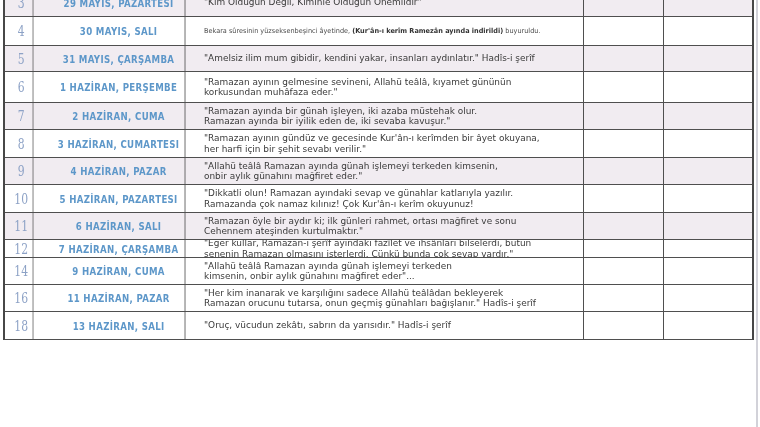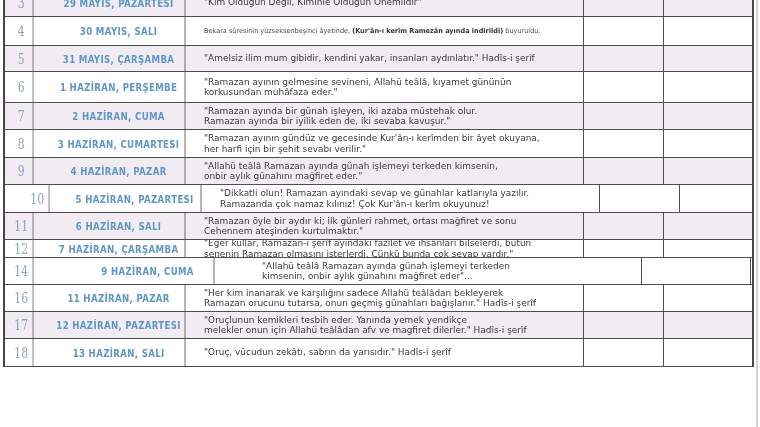--- a/index.html
+++ b/index.html
@@ -97,21 +97,21 @@
       <div class="cal-row shaded" style="height: 27px;">
         <div class="cell num-cell">9</div>
         <div class="cell date-cell">4 HAZİRAN, PAZAR</div>
         <div class="cell quote-cell">
           <span class="quote-line">"Allahü teâlâ Ramazan ayında günah işlemeyi terkeden kimsenin,</span>
           <span class="quote-line">onbir aylık günahını mağfiret eder."</span>
         </div>
         <div class="cell"></div>
         <div class="cell"></div>
       </div>
-      <div class="cal-row" style="height: 28px; padding-left: 16px;">
+      <div class="cal-row" style="height: 28px;">
         <div class="cell num-cell">10</div>
         <div class="cell date-cell">5 HAZİRAN, PAZARTESI</div>
         <div class="cell quote-cell">
           <span class="quote-line">"Dikkatli olun! Ramazan ayındaki sevap ve günahlar katlarıyla yazılır.</span>
           <span class="quote-line">Ramazanda çok namaz kılınız! Çok Kur'ân-ı kerîm okuyunuz!</span>
         </div>
         <div class="cell"></div>
         <div class="cell"></div>
       </div>
       <div class="cal-row shaded" style="height: 27px;">
@@ -127,50 +127,40 @@
       <div class="cal-row" style="height: 18px;">
         <div class="cell num-cell">12</div>
         <div class="cell date-cell">7 HAZİRAN, ÇARŞAMBA</div>
         <div class="cell quote-cell">
           <span class="quote-line">"Eğer kullar, Ramazan-ı şerîf ayındaki fazîlet ve ihsânları bilselerdi, bütün</span>
           <span class="quote-line">senenin Ramazan olmasını isterlerdi. Çünkü bunda çok sevap vardır."</span>
         </div>
         <div class="cell"></div>
         <div class="cell"></div>
       </div>
-      <div class="cal-row" style="height: 27px; gap: 29px;">
+      <div class="cal-row" style="height: 27px;">
         <div class="cell num-cell">14</div>
         <div class="cell date-cell">9 HAZİRAN, CUMA</div>
         <div class="cell quote-cell">
           <span class="quote-line">"Allahü teâlâ Ramazan ayında günah işlemeyi terkeden</span>
           <span class="quote-line">kimsenin, onbir aylık günahını mağfiret eder"...</span>
         </div>
         <div class="cell"></div>
         <div class="cell"></div>
       </div>
       <div class="cal-row" style="height: 27px;">
         <div class="cell num-cell">16</div>
         <div class="cell date-cell">11 HAZİRAN, PAZAR</div>
         <div class="cell quote-cell">
           <span class="quote-line">"Her kim inanarak ve karşılığını sadece Allahü teâlâdan bekleyerek</span>
           <span class="quote-line">Ramazan orucunu tutarsa, onun geçmiş günahları bağışlanır." Hadîs-i şerîf</span>
         </div>
         <div class="cell"></div>
         <div class="cell"></div>
       </div>
-      <div class="cal-row shaded" style="height: 27px;">
-        <div class="cell num-cell">17</div>
-        <div class="cell date-cell">12 HAZİRAN, PAZARTESI</div>
-        <div class="cell quote-cell">
-          <span class="quote-line">"Oruçlunun kemikleri tesbih eder. Yanında yemek yendikçe</span>
-          <span class="quote-line">melekler onun için Allahü teâlâdan afv ve magfiret dilerler." Hadîs-i şerîf</span>
-        </div>
-        <div class="cell"></div>
-        <div class="cell"></div>
-      </div>
       <div class="cal-row" style="height: 28px;">
         <div class="cell num-cell">18</div>
         <div class="cell date-cell">13 HAZİRAN, SALI</div>
         <div class="cell quote-cell">
           <span class="quote-line">"Oruç, vücudun zekâtı, sabrın da yarısıdır."  Hadîs-i şerîf</span>
         </div>
         <div class="cell"></div>
         <div class="cell"></div>
       </div>
     </div>

